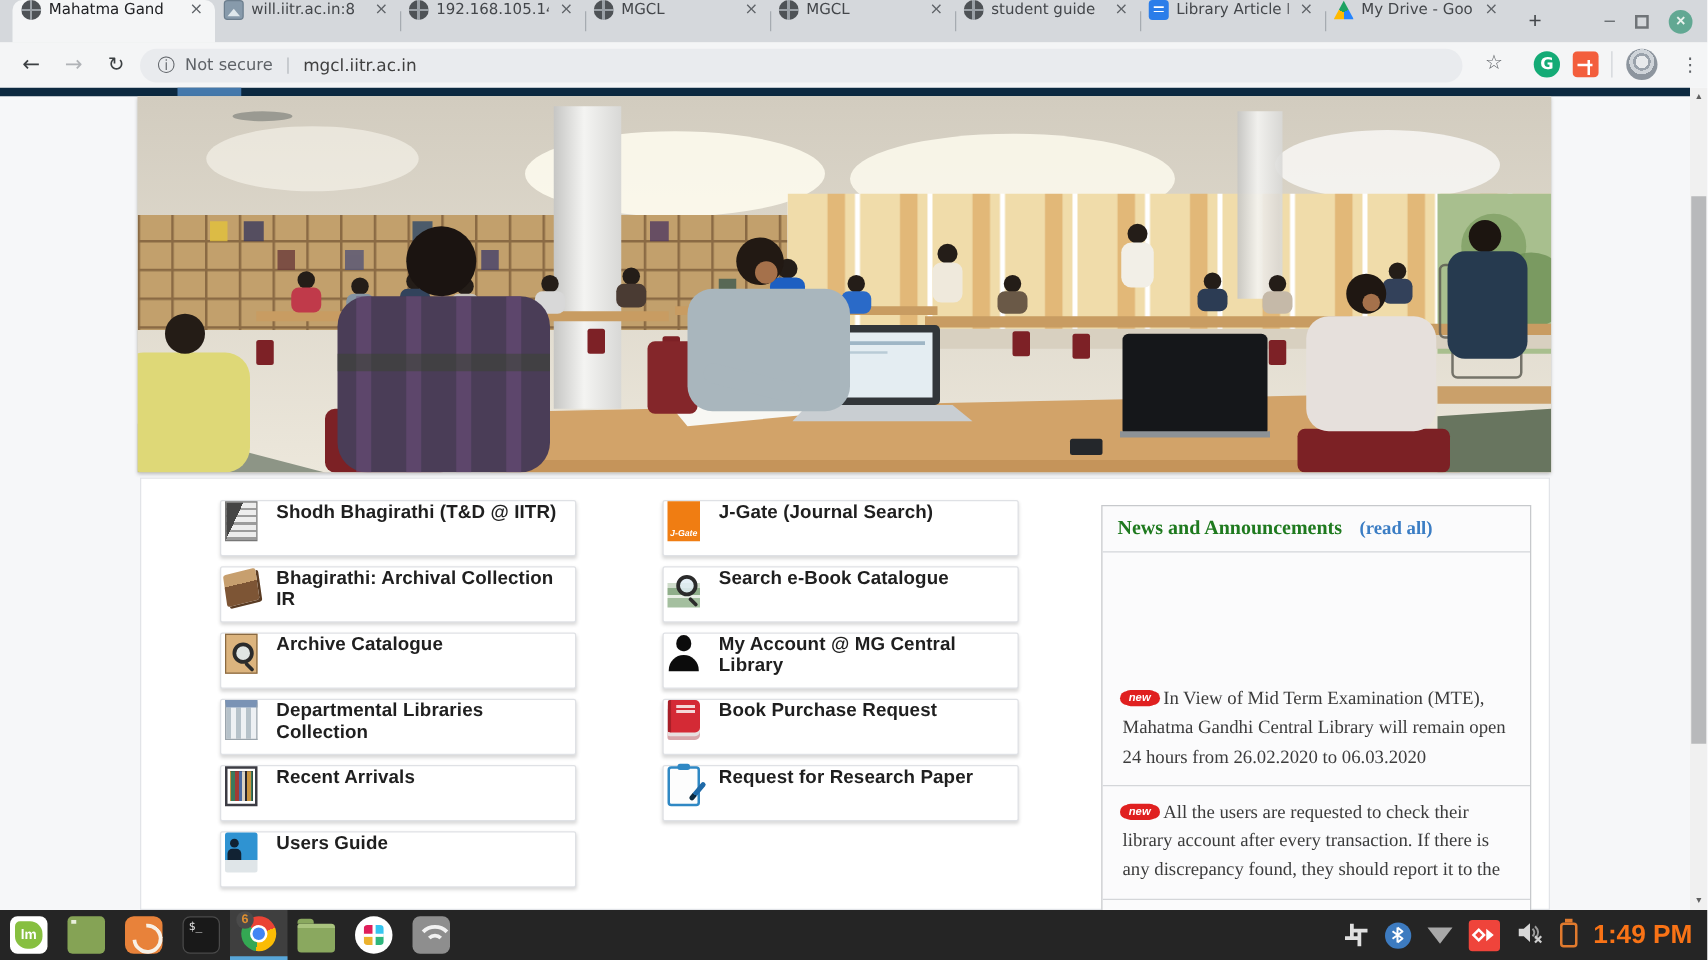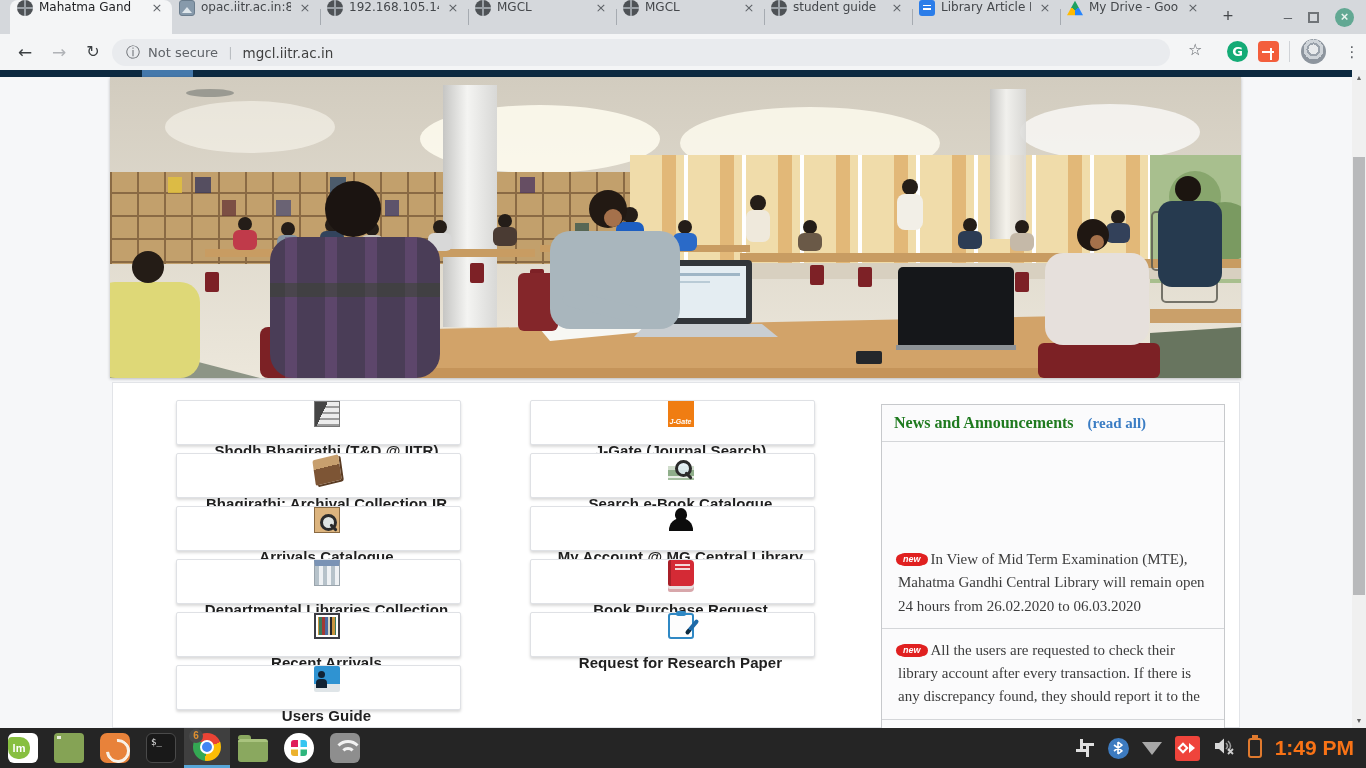--- a/index.html
+++ b/index.html
@@ -71,21 +71,21 @@
 
   .banner { position:absolute; left:110px; top:7px; width:1131px; height:301px; background:#d8d2c5;
     overflow:hidden; box-shadow:0 1px 3px rgba(0,0,0,.25); }
   .banner svg { display:block; }
 
   .card { position:absolute; left:112px; top:312px; width:1128px; height:346px; background:#fff;
     border:1px solid #e2e4e8; }
   .col { position:absolute; top:17px; display:flex; flex-direction:column; gap:8px; }
   .col-left { left:63px; } .col-mid { left:417px; }
   .btn { width:285px; height:45px; background:#fff; border:1px solid #dfe1e5; border-radius:2px;
-    box-shadow:0 2px 3px rgba(0,0,0,.15); display:flex; align-items:center; padding-left:16px; gap:15px; cursor:pointer;flex-direction:column; }
+    box-shadow:0 2px 3px rgba(0,0,0,.15); display:flex; padding-left:3px; gap:15px; cursor:pointer; }
   .btn .lbl { font-size:15px; font-weight:bold; color:#1f1f1f; letter-spacing:.1px; }
   .btn.opac .lbl { color:#2d6da3; }
 
   .ic { position:relative; flex:0 0 26px; width:26px; height:32px; }
   .ic-shodh { border:1px solid #777;
     background:linear-gradient(115deg,#454545 36%,transparent 36%),
       repeating-linear-gradient(to bottom,#ededed 0 4px,#9c9c9c 4px 6px); }
   .ic-box { background:linear-gradient(#c79f6e 38%, #7d5535 38%); transform:skewY(-6deg) rotate(-8deg);
     border-radius:2px; height:26px; top:3px; box-shadow:2px 2px 0 #5a3c24; }
   .ic-archcat { background:#dcb47e; border:1px solid #8a6a42; }
@@ -138,21 +138,21 @@
   .sb-arrow { height:15px; text-align:center; font-size:7px; color:#606060; line-height:15px; }
   .sb-down { position:absolute; bottom:0; width:14px; }
   .sb-thumb { position:absolute; top:87px; left:1px; width:12px; height:438px; background:#b8b9bb; }
 
   
   .taskbar { position:absolute; top:728px; left:0; width:1366px; height:40px; background:#252525;
     display:flex; align-items:center; }
   .tb-left { display:flex; align-items:center; height:40px; }
   .tb-cell { width:46px; height:40px; display:flex; align-items:center; justify-content:center; position:relative; }
   .tb-cell.active { background:#3f3f3f; border-bottom:3px solid #58a6d8; }
-  .tb-mint { width:30px; height:30px; background:#fff; border-radius:6px; display:flex; align-items:center; }
+  .tb-mint { width:30px; height:30px; background:#fff; border-radius:6px; display:flex; align-items:center; justify-content:center; }
   .tb-mint span { width:22px; height:22px; background:#87bf40; border-radius:4px 10px 10px 10px;
     color:#fff; font-weight:bold; font-size:11px; text-align:center; line-height:22px; }
   .tb-desktop { width:30px; height:30px; background:#85a355; border-radius:4px; position:relative; }
   .tb-desktop::before { content:""; position:absolute; left:3px; top:3px; width:4px; height:3px; background:#e9efdd; }
   .tb-firefox { width:30px; height:30px; background:#e8823a; border-radius:7px; position:relative; }
   .tb-firefox::before { content:""; position:absolute; left:6px; top:6px; width:18px; height:18px;
     border-radius:50%; border:3px solid #f8f1e7; border-left-color:transparent; transform:rotate(40deg); }
   .tb-term { width:30px; height:30px; background:#191919; border:1px solid #4a4a4a; border-radius:6px;
     color:#e8e8e8; font-family:"DejaVu Sans Mono",monospace; font-size:9px; padding:3px 0 0 4px; }
   .chrome-ic { width:28px; height:28px; border-radius:50%;
@@ -204,21 +204,21 @@
 <div class="stage">
 
   <div class="tabbar">
     <div class="tab active">
       <span class="fav fav-globe"></span>
       <span class="tab-title">Mahatma Gand</span>
       <span class="tab-close">×</span>
     </div>
     <div class="tab">
       <span class="fav fav-image"></span>
-      <span class="tab-title">opac.iitr.ac.in:8</span>
+      <span class="tab-title">will.iitr.ac.in:8</span>
       <span class="tab-close">×</span>
     </div>
     <div class="tab">
       <span class="fav fav-globe"></span>
       <span class="tab-title">192.168.105.14</span>
       <span class="tab-close">×</span>
     </div>
     <div class="tab">
       <span class="fav fav-globe"></span>
       <span class="tab-title">MGCL</span>
@@ -416,21 +416,21 @@
         <div class="btn">
           <span class="ic ic-shodh"></span>
           <span class="lbl">Shodh Bhagirathi (T&amp;D @ IITR)</span>
         </div>
         <div class="btn">
           <span class="ic ic-box"></span>
           <span class="lbl">Bhagirathi: Archival Collection IR</span>
         </div>
         <div class="btn">
           <span class="ic ic-archcat"></span>
-          <span class="lbl">Arrivals Catalogue</span>
+          <span class="lbl">Archive Catalogue</span>
         </div>
         <div class="btn">
           <span class="ic ic-dept"></span>
           <span class="lbl">Departmental Libraries Collection</span>
         </div>
         <div class="btn">
           <span class="ic ic-recent"></span>
           <span class="lbl">Recent Arrivals</span>
         </div>
         <div class="btn">

